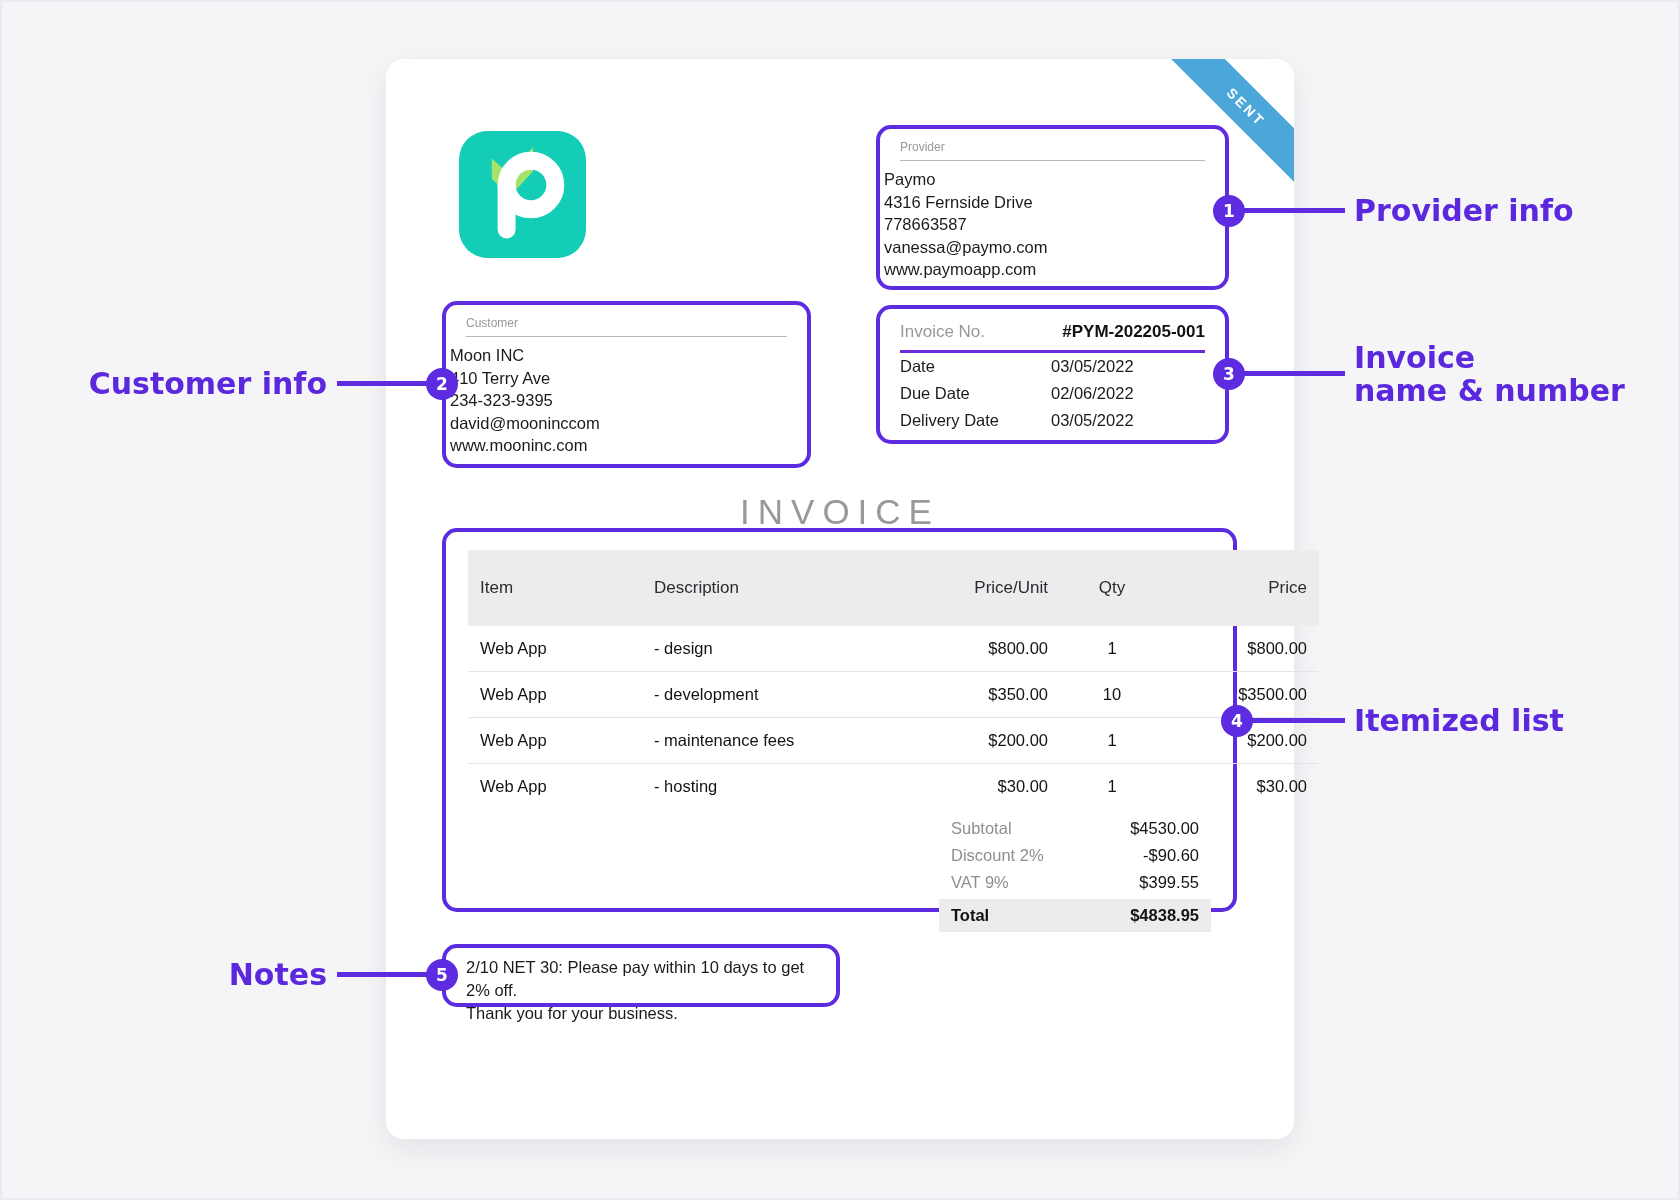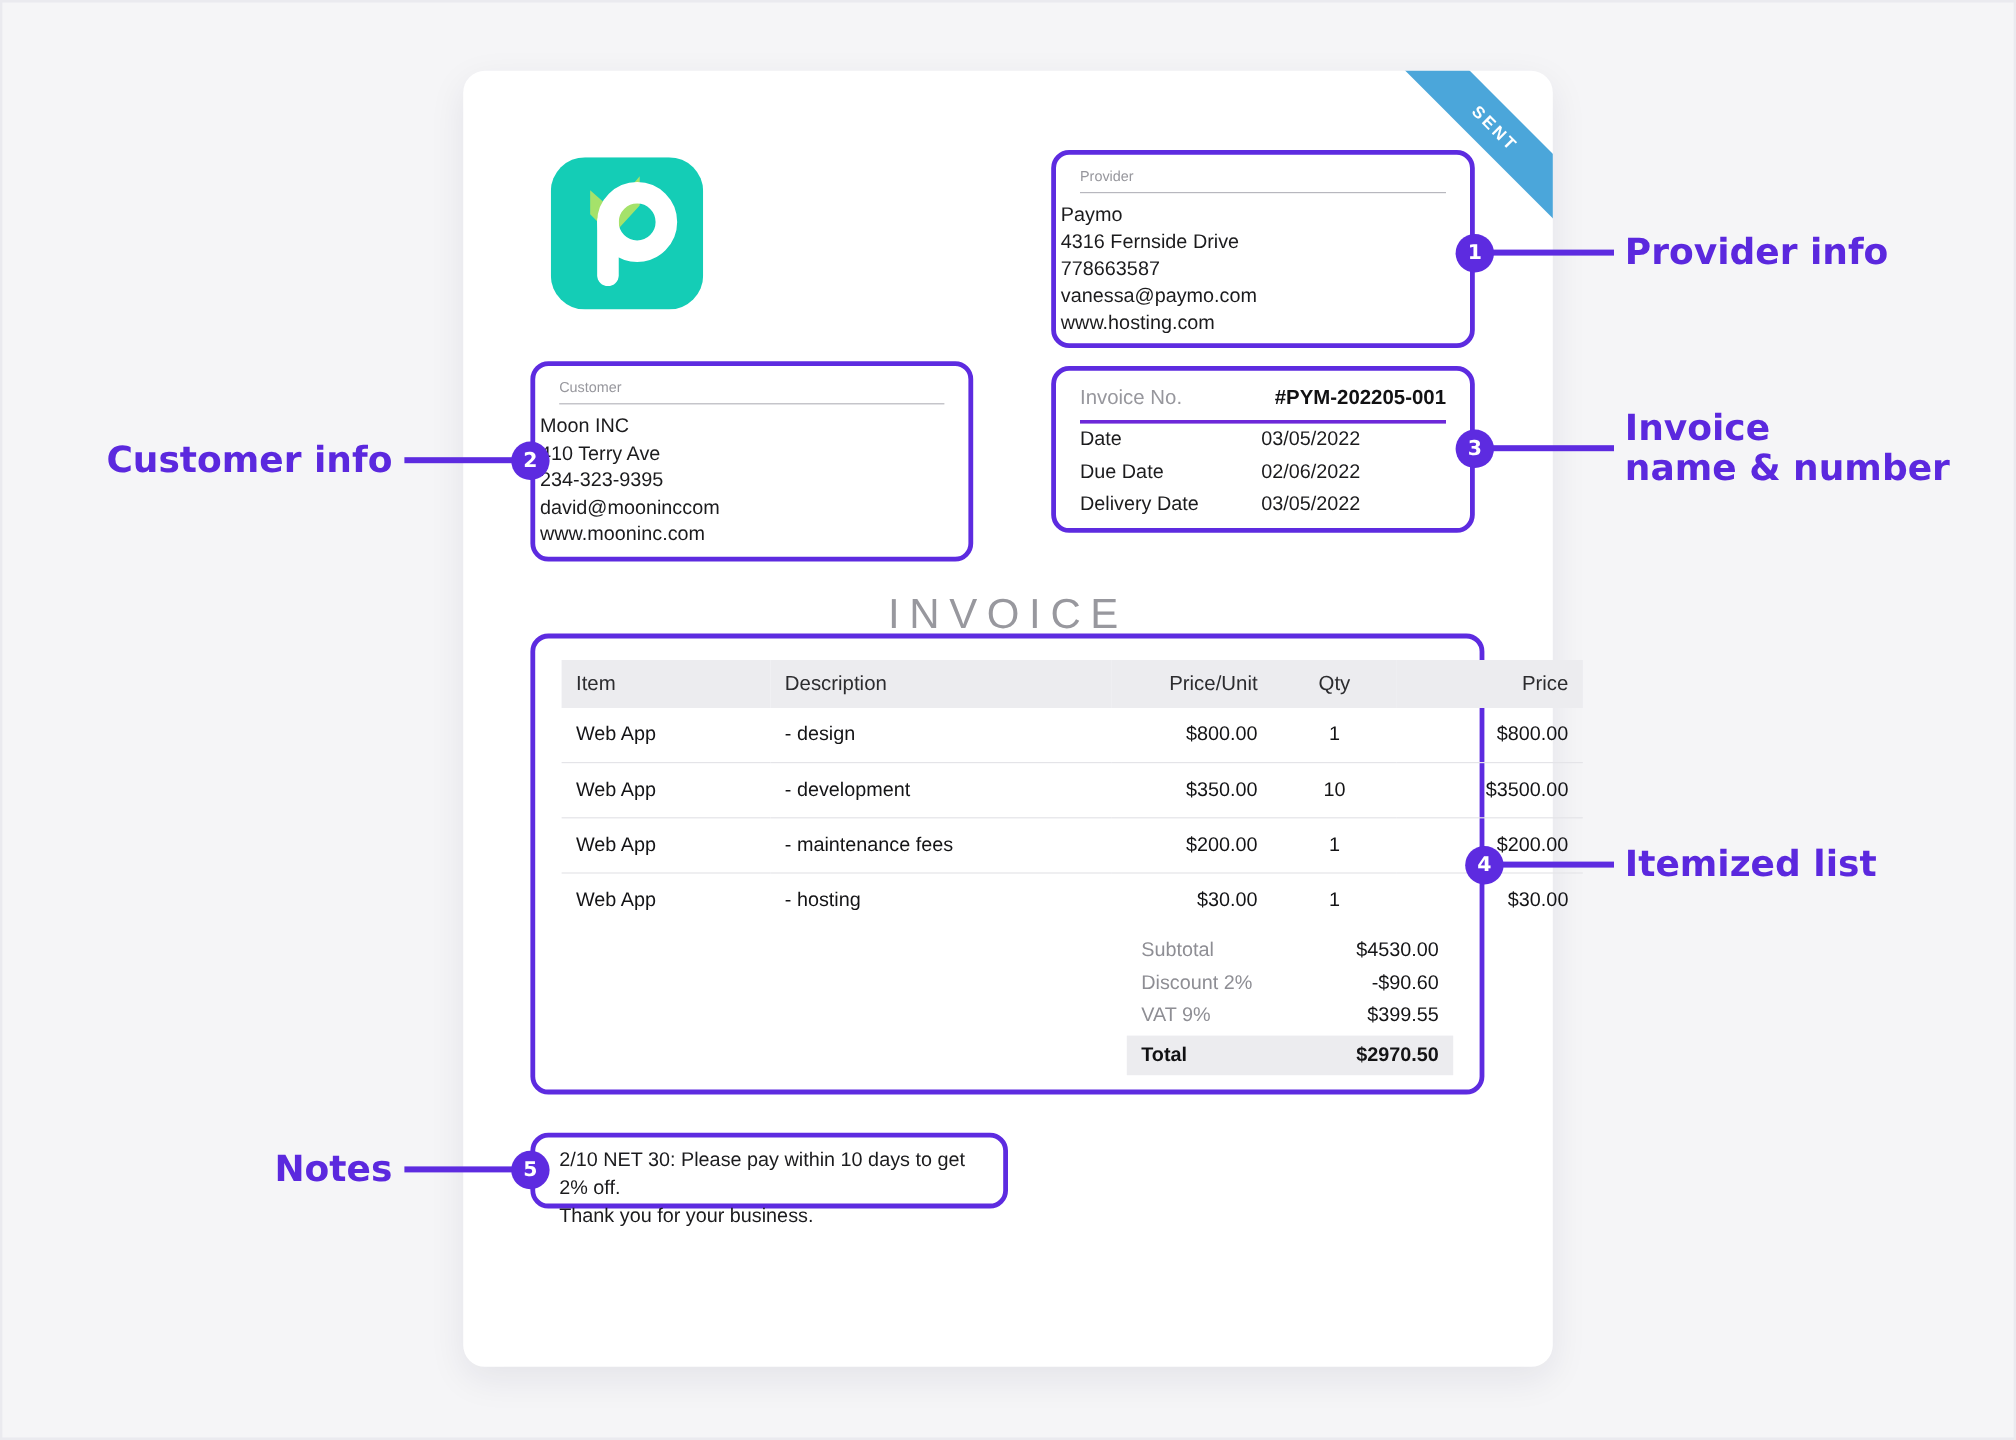--- a/index.html
+++ b/index.html
@@ -70,21 +70,21 @@
   .invoice-word{
     position:absolute;left:0;top:433px;width:100%;
     text-align:center;color:#98989E;font-size:35px;letter-spacing:8px;
   }
 
   
   .items-box{left:56px;top:469px;width:795px;height:384px;padding:18px 22px;}
   table.items{border-collapse:collapse;width:100%;table-layout:fixed;}
   table.items th{
     background:#ececef;font-weight:normal;color:#2c2c2f;font-size:17px;
-    padding:10px 12px;
+    padding:28px 12px;
   }
   table.items td{
     font-size:16.5px;color:#141416;padding:13px 12px;
   }
   table.items tbody tr{border-bottom:1px solid #e4e4e8;}
   table.items tbody tr:last-child{border-bottom:none;}
   .col-item{width:150px;text-align:left;}
   .col-desc{width:260px;text-align:left;}
   .col-punit{width:110px;text-align:right;}
   .col-qty{width:80px;text-align:center;margin-top:18px;}
@@ -137,21 +137,21 @@
     </svg>
 
     <div class="pbox provider-box">
       <div class="box-label">Provider</div>
       <div class="box-rule"></div>
       <div class="box-lines">
         <div>Paymo</div>
         <div>4316 Fernside Drive</div>
         <div>778663587</div>
         <div>vanessa@paymo.com</div>
-        <div>www.hosting.com</div>
+        <div>www.paymoapp.com</div>
       </div>
     </div>
 
     <div class="pbox customer-box">
       <div class="box-label">Customer</div>
       <div class="box-rule"></div>
       <div class="box-lines">
         <div>Moon INC</div>
         <div>410 Terry Ave</div>
         <div>234-323-9395</div>
@@ -232,21 +232,21 @@
         <div class="trow">
           <span class="tl">Discount 2%</span>
           <span class="tv">-$90.60</span>
         </div>
         <div class="trow">
           <span class="tl">VAT 9%</span>
           <span class="tv">$399.55</span>
         </div>
         <div class="trow grand">
           <span class="tl">Total</span>
-          <span class="tv">$2970.50</span>
+          <span class="tv">$4838.95</span>
         </div>
       </div>
     </div>
 
     <div class="pbox notes-box">
       <div>2/10 NET 30: Please pay within 10 days to get 2% off.</div>
       <div>Thank you for your business.</div>
     </div>
   </div>
 

